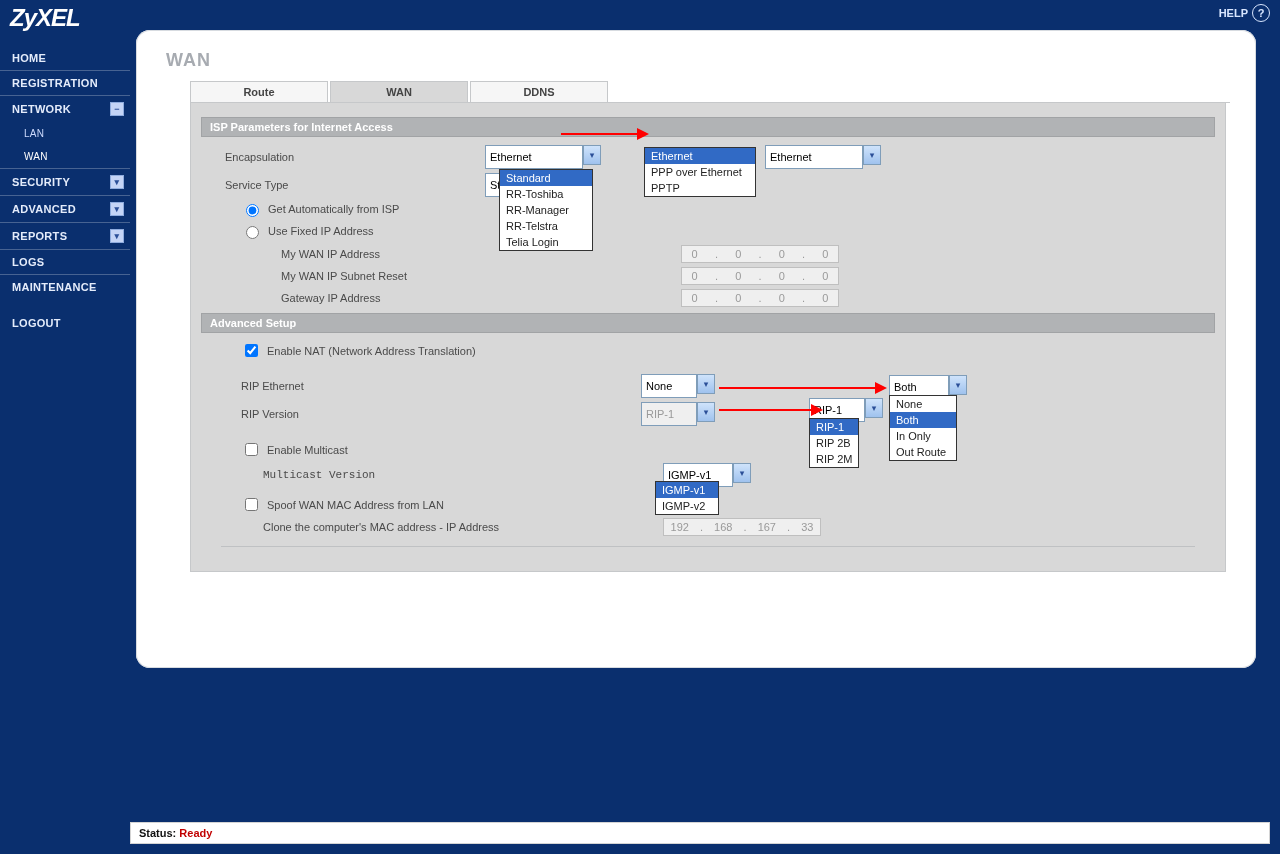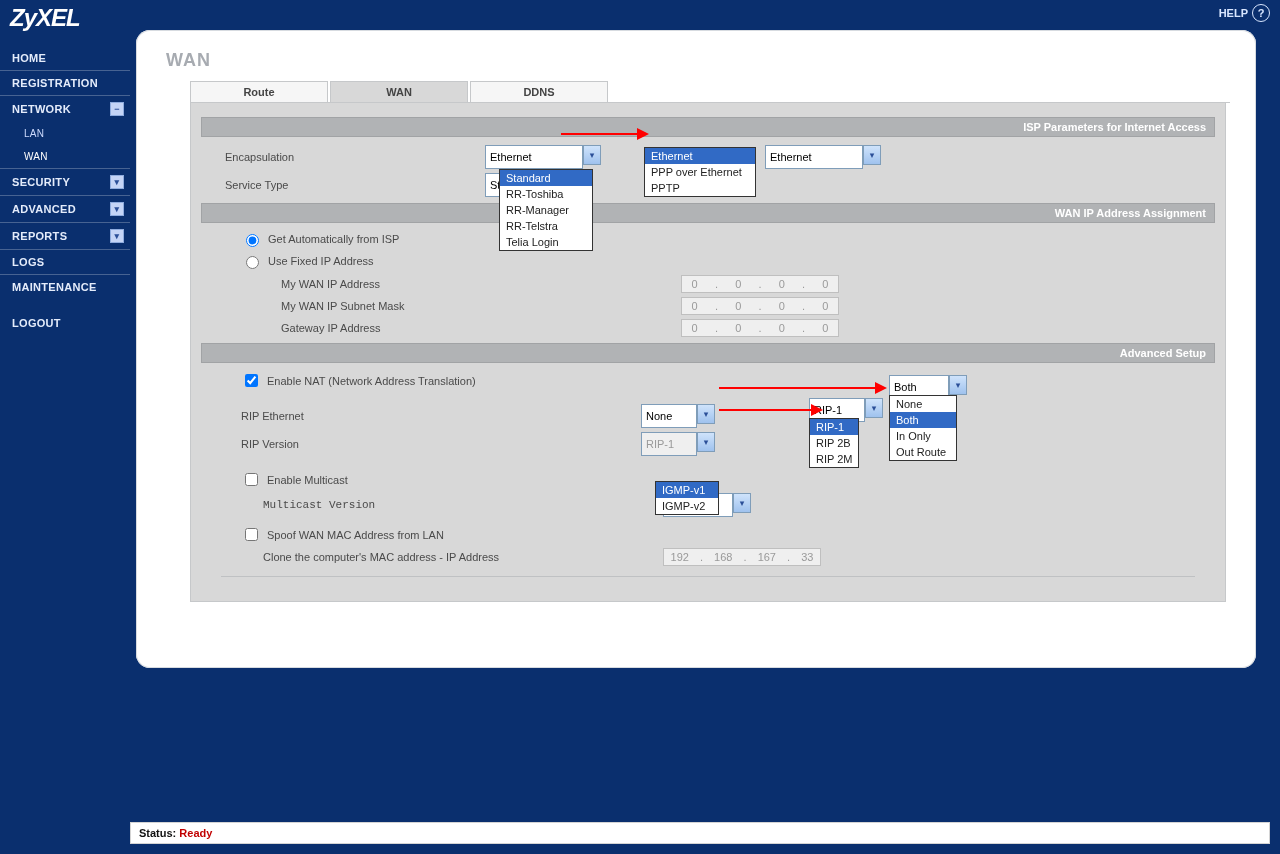--- a/index.html
+++ b/index.html
@@ -91,21 +91,20 @@
   .content{
     background:#d8d8d8;border:1px solid #c6c8ca;border-top:none;
     padding:8px 10px 14px 10px;margin-left:24px;
     position:relative;
   }
   
   .sect{
     background:#b1b3b5;color:#fff;font-weight:bold;font-size:11px;
     padding:3px 8px;margin:6px 0 8px 0;
     border:1px solid #a1a3a5;
-    text-align:right;
   }
   .row{display:flex;align-items:center;margin:4px 0;color:#4a4a4a;}
   .row .lbl{width:260px;padding-left:24px;}
   .row .ctrl{width:280px;}
   .row .extra{flex:1;}
   select.win, input.win{
     font-family:Tahoma,Arial,sans-serif;font-size:11px;
     border:1px solid #7f9db9;background:#fff;height:20px;
   }
   input.win{padding:1px 4px;}
@@ -258,21 +257,20 @@
           <div class="opt">RR-Telstra</div>
           <div class="opt">Telia Login</div>
         </div>
 
         <div class="droplist" style="left:453px;top:44px;width:110px;">
           <div class="opt sel">Ethernet</div>
           <div class="opt">PPP over Ethernet</div>
           <div class="opt">PPTP</div>
         </div>
 
-        <div class="sect">WAN IP Address Assignment</div>
 
         <div class="row">
           <div class="lbl" style="padding-left:40px;">
             <span class="rad">
               <input type="radio" checked="" style="">
               <span>Get Automatically from ISP</span>
             </span>
           </div>
         </div>
         <div class="row">
@@ -288,21 +286,21 @@
           <div class="extra">
             <span class="ipbox">
               <span>0</span>.
               <span>0</span>.
               <span>0</span>.
               <span>0</span>
             </span>
           </div>
         </div>
         <div class="row">
-          <div class="lbl" style="width:400px;padding-left:80px;">My WAN IP Subnet Mask</div>
+          <div class="lbl" style="width:400px;padding-left:80px;">My WAN IP Subnet Reset</div>
           <div class="extra">
             <span class="ipbox">
               <span>0</span>.
               <span>0</span>.
               <span>0</span>.
               <span>0</span>
             </span>
           </div>
         </div>
         <div class="row">

